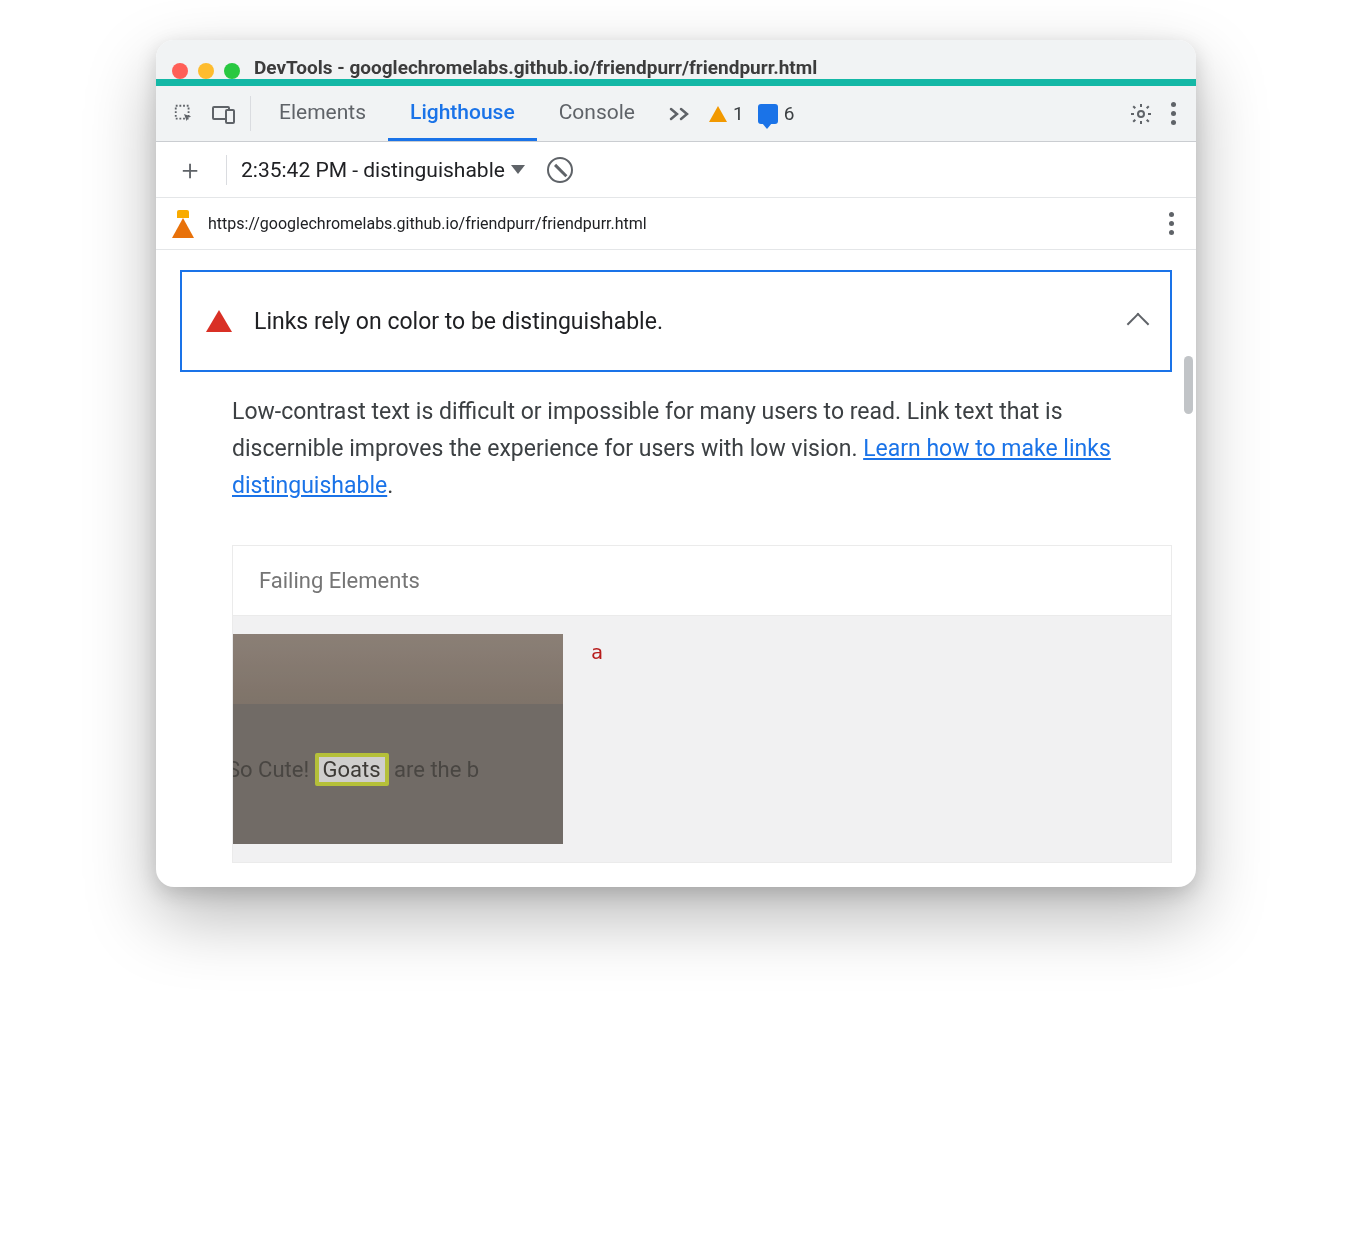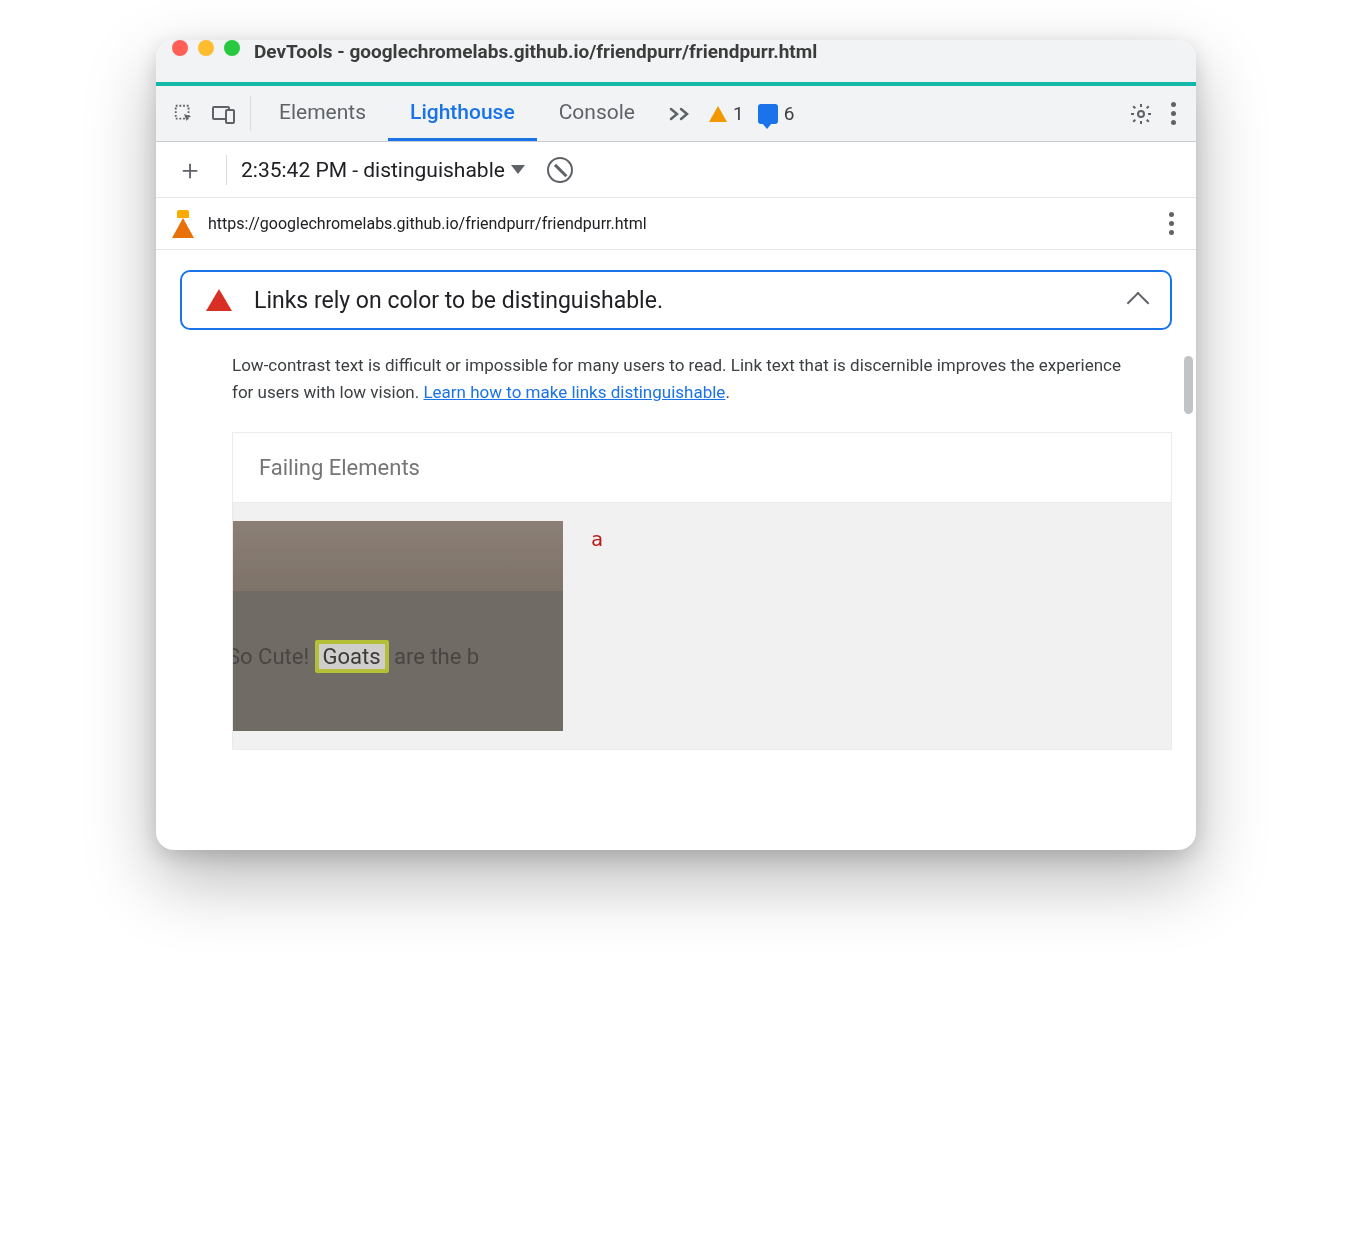--- a/index.html
+++ b/index.html
@@ -25,22 +25,22 @@
   .window{
     width:1040px;
     background:#fff;
     border-radius:18px;
     box-shadow:0 30px 70px rgba(0,0,0,.28), 0 6px 20px rgba(0,0,0,.15);
     overflow:hidden;
   }
   
   .titlebar{
     height:46px;background:var(--toolbar-bg);
-    display:flex;align-items:flex-start;padding:0 16px;gap:14px;
-    border-bottom:4px solid #14b8a6;
+    display:flex;align-items:flex-end;padding:0 16px;gap:14px;
+    border-bottom:7px solid #14b8a6;
   }
   .traffic{display:flex;gap:10px;}
   .dot{width:16px;height:16px;border-radius:50%;}
   .dot.red{background:#ff5f57;}
   .dot.yellow{background:#febc2e;}
   .dot.green{background:#28c840;}
   .title{font-size:19px;font-weight:700;color:#3c3c3c;white-space:nowrap;overflow:hidden;text-overflow:ellipsis;}
   
   .toolbar{
     height:56px;background:var(--toolbar-bg);
@@ -85,35 +85,35 @@
   .lighthouse-icon .body{position:absolute;bottom:0;left:0;width:0;height:0;border-left:11px solid transparent;border-right:11px solid transparent;border-bottom:20px solid #e8710a;}
   .url{font-size:16px;color:#202124;flex:1;white-space:nowrap;overflow:hidden;text-overflow:ellipsis;}
   .kebab-dots{display:flex;flex-direction:column;gap:4px;padding:6px;cursor:pointer;}
   .kebab-dots span{width:5px;height:5px;border-radius:50%;background:#5f6368;}
   
   .content{position:relative;padding:14px 24px 24px 24px;min-height:600px;}
   .scroll-thumb{position:absolute;right:3px;top:106px;width:9px;height:58px;background:#c1c4c7;border-radius:5px;}
   
   .audit-box{
     border:2px solid var(--active-blue);
-    border-radius:10px;
-    height:60px;
+    border-radius:0;
+    height:102px;
     display:flex;align-items:center;padding:0 24px;gap:22px;
     margin:6px 0 22px 0;
     cursor:pointer;
   }
   .tri-red{width:0;height:0;border-left:13px solid transparent;border-right:13px solid transparent;border-bottom:22px solid #d93025;}
   .audit-title{font-size:23px;color:#202124;flex:1;}
   .chev-up{width:16px;height:16px;border-left:2.5px solid #5f6368;border-top:2.5px solid #5f6368;transform:rotate(45deg);margin-top:6px;}
   
-  .desc{font-size:17px;line-height:1.6;color:#3c4043;padding:0 40px 0 52px;}
+  .desc{font-size:23px;line-height:1.6;color:#3c4043;padding:0 40px 0 52px;}
   .desc a{color:var(--link);text-decoration:underline;}
   
   .panel{
-    margin:26px 0 0 52px;
+    margin:41px 0 0 52px;
     border:1px solid #ebebeb;
     background:#fff;
   }
   .panel-header{
     padding:22px 26px;font-size:22px;color:#757575;border-bottom:1px solid #ebebeb;background:#fff;
   }
   .panel-body{
     background:#f1f1f2;padding:18px 22px 18px 0;
     display:flex;align-items:flex-start;gap:28px;
   }

